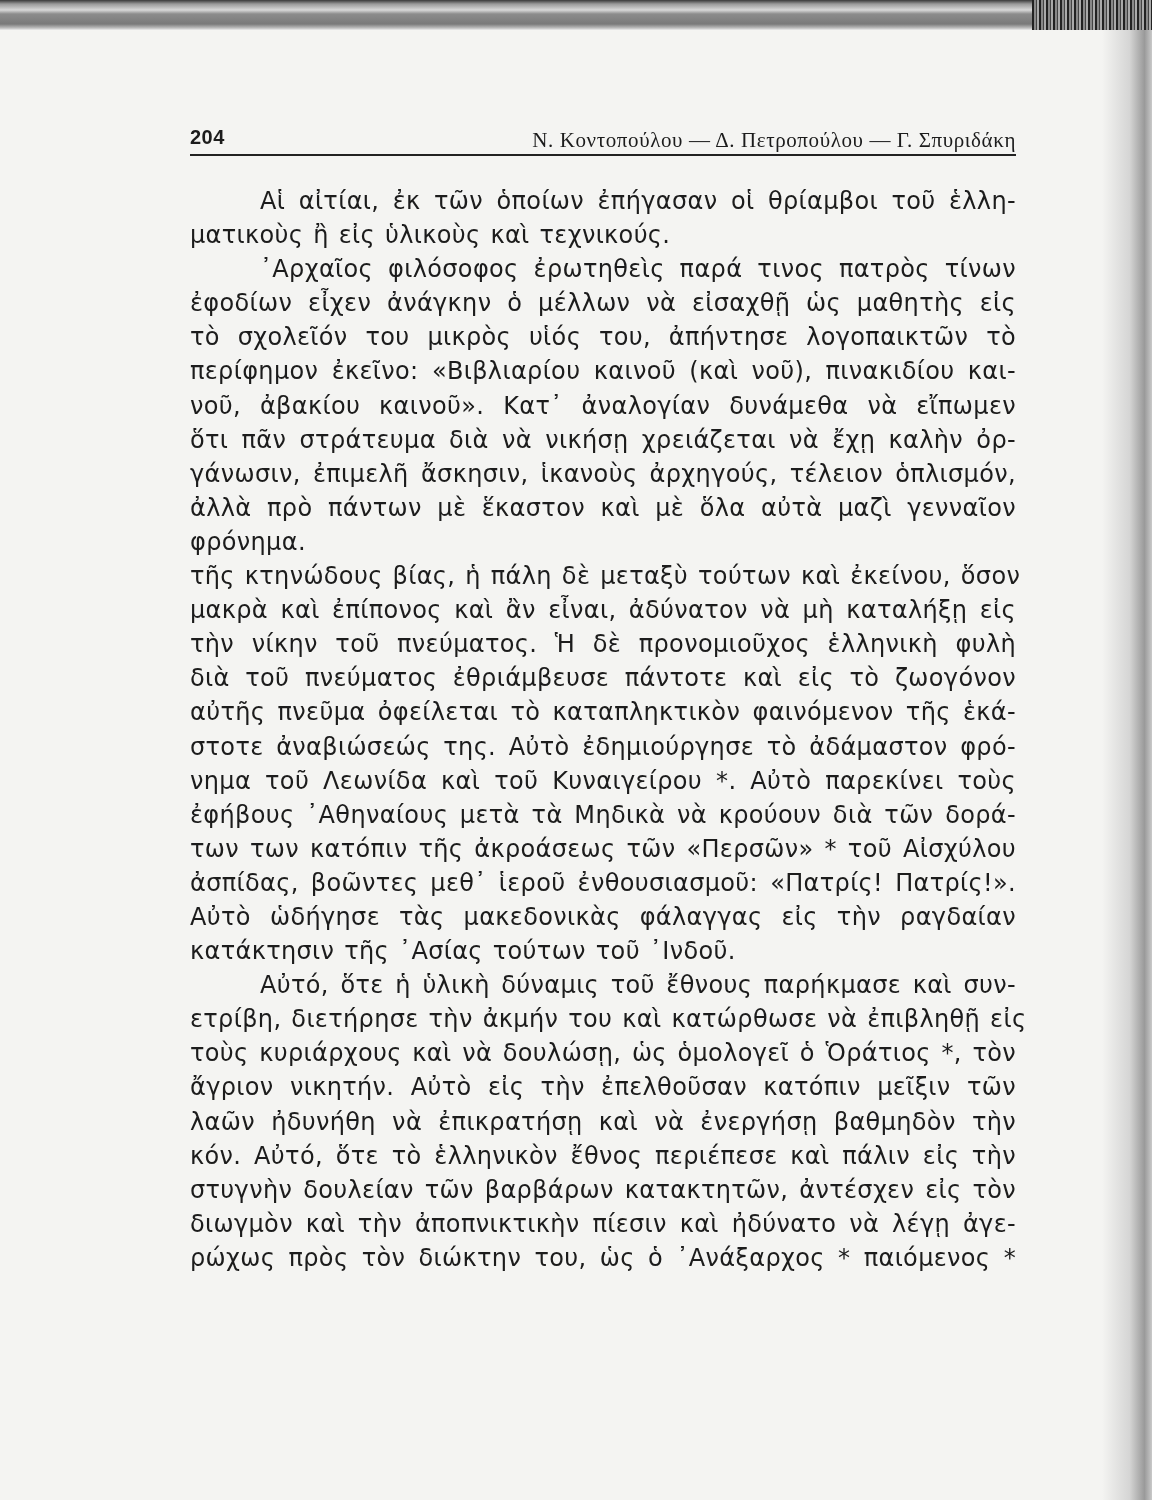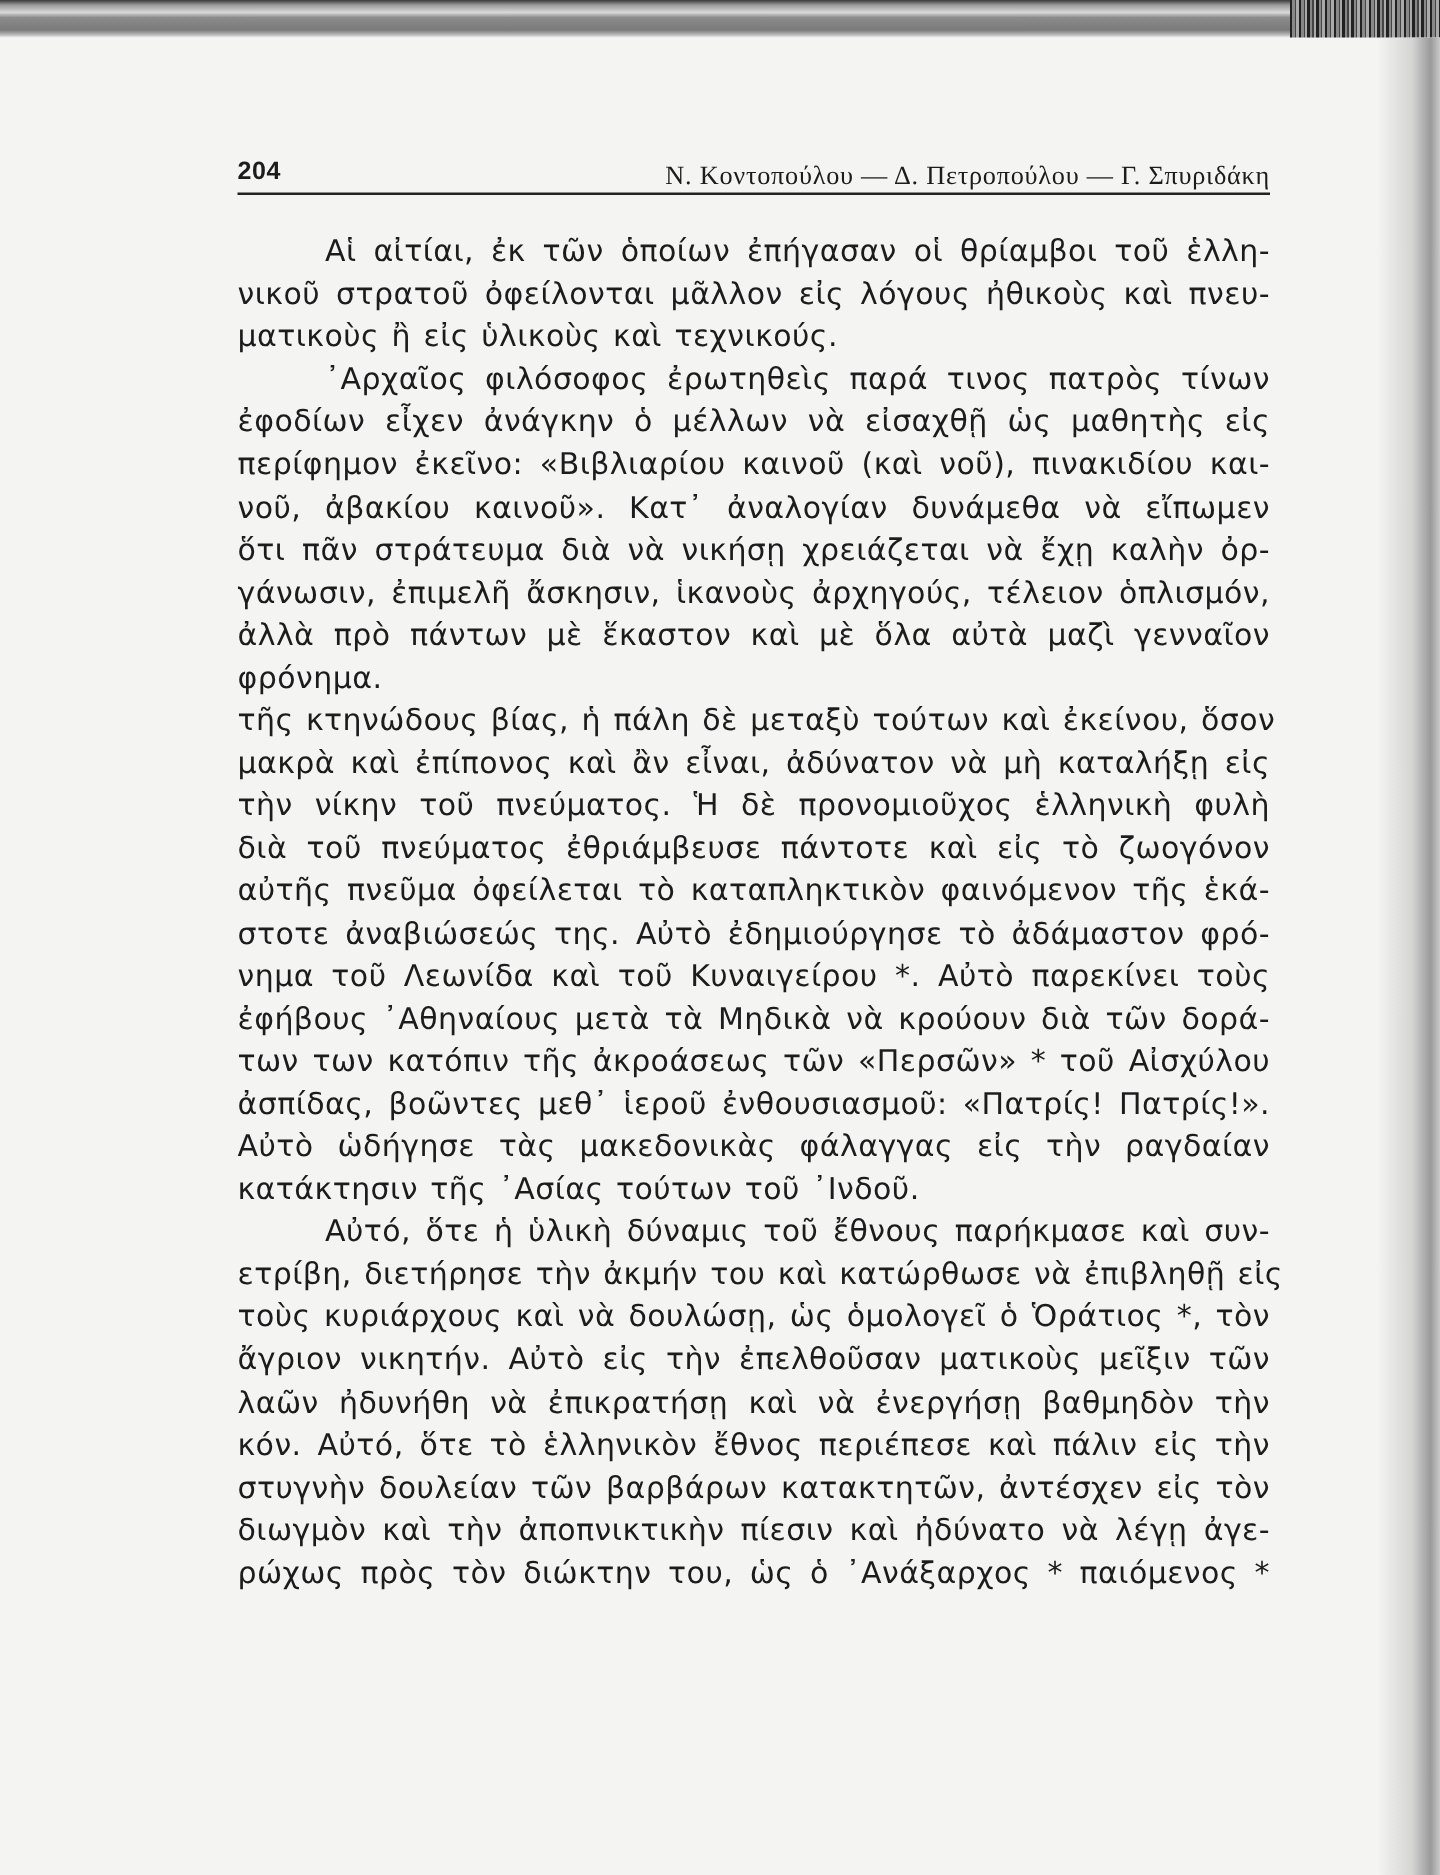--- a/index.html
+++ b/index.html
@@ -65,26 +65,26 @@
 
 <div class="page">
   <div class="running-head">
     <span class="page-number">204</span>
     <span class="authors">Ν. Κοντοπούλου — Δ. Πετροπούλου — Γ. Σπυριδάκη</span>
   </div>
 
   <div class="body-text">
     <p class="paragraph">
       <span class="line indent">Αἱ αἰτίαι, ἐκ τῶν ὁποίων ἐπήγασαν οἱ θρίαμβοι τοῦ ἑλλη-</span>
-      <span class="line">νικοῦ στρατοῦ ὀφείλονται μᾶλλον εἰς λόγους ἠθικοὺς καὶ πνευ-</span>
       <span class="line last">ματικοὺς ἢ εἰς ὑλικοὺς καὶ τεχνικούς.</span>
     </p>
     <p class="paragraph">
       <span class="line indent">᾿Αρχαῖος φιλόσοφος ἐρωτηθεὶς παρά τινος πατρὸς τίνων</span>
       <span class="line">ἐφοδίων εἶχεν ἀνάγκην ὁ μέλλων νὰ εἰσαχθῇ ὡς μαθητὴς εἰς</span>
+      <span class="line">τὸ σχολεῖόν του μικρὸς υἱός του, ἀπήντησε λογοπαικτῶν τὸ</span>
       <span class="line">περίφημον ἐκεῖνο: «Βιβλιαρίου καινοῦ (καὶ νοῦ), πινακιδίου και-</span>
       <span class="line">νοῦ, ἀβακίου καινοῦ». Κατ᾿ ἀναλογίαν δυνάμεθα νὰ εἴπωμεν</span>
       <span class="line">ὅτι πᾶν στράτευμα διὰ νὰ νικήσῃ χρειάζεται νὰ ἔχῃ καλὴν ὀρ-</span>
       <span class="line">γάνωσιν, ἐπιμελῆ ἄσκησιν, ἱκανοὺς ἀρχηγούς, τέλειον ὁπλισμόν,</span>
       <span class="line">ἀλλὰ πρὸ πάντων μὲ ἕκαστον καὶ μὲ ὅλα αὐτὰ μαζὶ γενναῖον</span>
       <span class="line last">φρόνημα.</span>
     </p>
     <p class="paragraph">
       <span class="line">τῆς κτηνώδους βίας, ἡ πάλη δὲ μεταξὺ τούτων καὶ ἐκείνου, ὅσον</span>
       <span class="line">μακρὰ καὶ ἐπίπονος καὶ ἂν εἶναι, ἀδύνατον νὰ μὴ καταλήξῃ εἰς</span>
@@ -96,21 +96,21 @@
       <span class="line">ἐφήβους ᾿Αθηναίους μετὰ τὰ Μηδικὰ νὰ κρούουν διὰ τῶν δορά-</span>
       <span class="line">των των κατόπιν τῆς ἀκροάσεως τῶν «Περσῶν» * τοῦ Αἰσχύλου</span>
       <span class="line">ἀσπίδας, βοῶντες μεθ᾿ ἱεροῦ ἐνθουσιασμοῦ: «Πατρίς! Πατρίς!».</span>
       <span class="line">Αὐτὸ ὡδήγησε τὰς μακεδονικὰς φάλαγγας εἰς τὴν ραγδαίαν</span>
       <span class="line last">κατάκτησιν τῆς ᾿Ασίας τούτων τοῦ ᾿Ινδοῦ.</span>
     </p>
     <p class="paragraph">
       <span class="line indent">Αὐτό, ὅτε ἡ ὑλικὴ δύναμις τοῦ ἔθνους παρήκμασε καὶ συν-</span>
       <span class="line">ετρίβη, διετήρησε τὴν ἀκμήν του καὶ κατώρθωσε νὰ ἐπιβληθῇ εἰς</span>
       <span class="line">τοὺς κυριάρχους καὶ νὰ δουλώσῃ, ὡς ὁμολογεῖ ὁ Ὁράτιος *, τὸν</span>
-      <span class="line">ἄγριον νικητήν. Αὐτὸ εἰς τὴν ἐπελθοῦσαν ματικοὺς μεῖξιν τῶν</span>
+      <span class="line">ἄγριον νικητήν. Αὐτὸ εἰς τὴν ἐπελθοῦσαν κατόπιν μεῖξιν τῶν</span>
       <span class="line">λαῶν ἠδυνήθη νὰ ἐπικρατήσῃ καὶ νὰ ἐνεργήσῃ βαθμηδὸν τὴν</span>
       <span class="line">κόν. Αὐτό, ὅτε τὸ ἑλληνικὸν ἔθνος περιέπεσε καὶ πάλιν εἰς τὴν</span>
       <span class="line">στυγνὴν δουλείαν τῶν βαρβάρων κατακτητῶν, ἀντέσχεν εἰς τὸν</span>
       <span class="line">διωγμὸν καὶ τὴν ἀποπνικτικὴν πίεσιν καὶ ἠδύνατο νὰ λέγῃ ἀγε-</span>
       <span class="line">ρώχως πρὸς τὸν διώκτην του, ὡς ὁ ᾿Ανάξαρχος * παιόμενος *</span>
     </p>
   </div>
 </div>
 
 </body></html>

